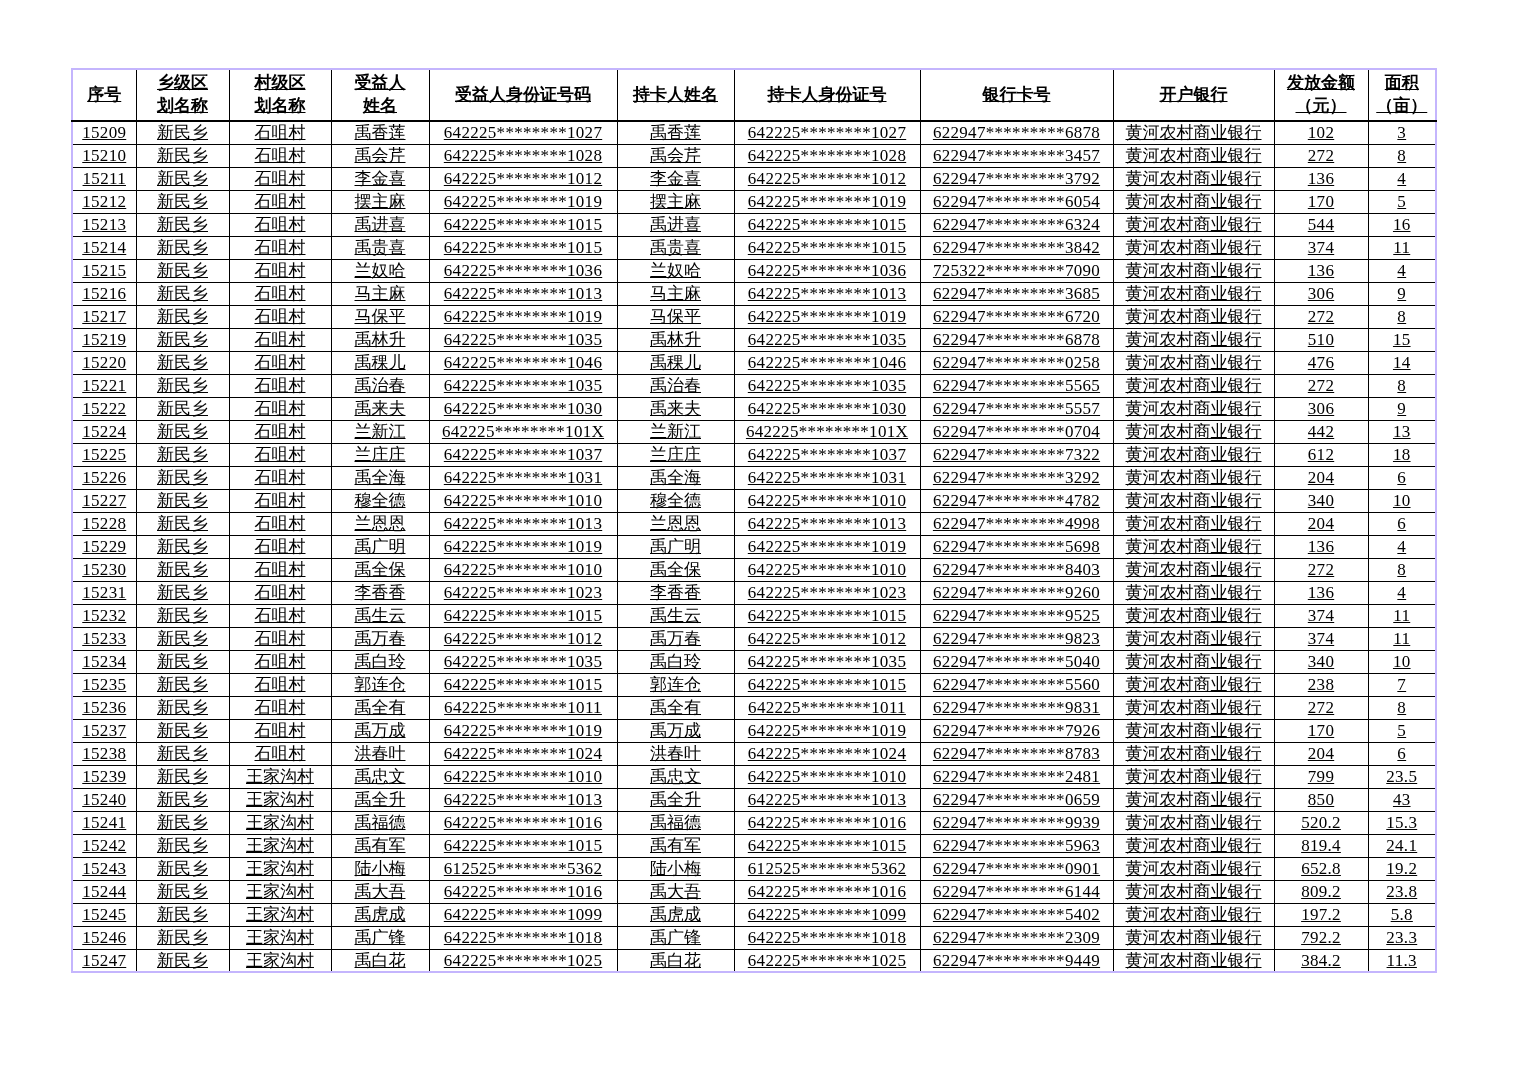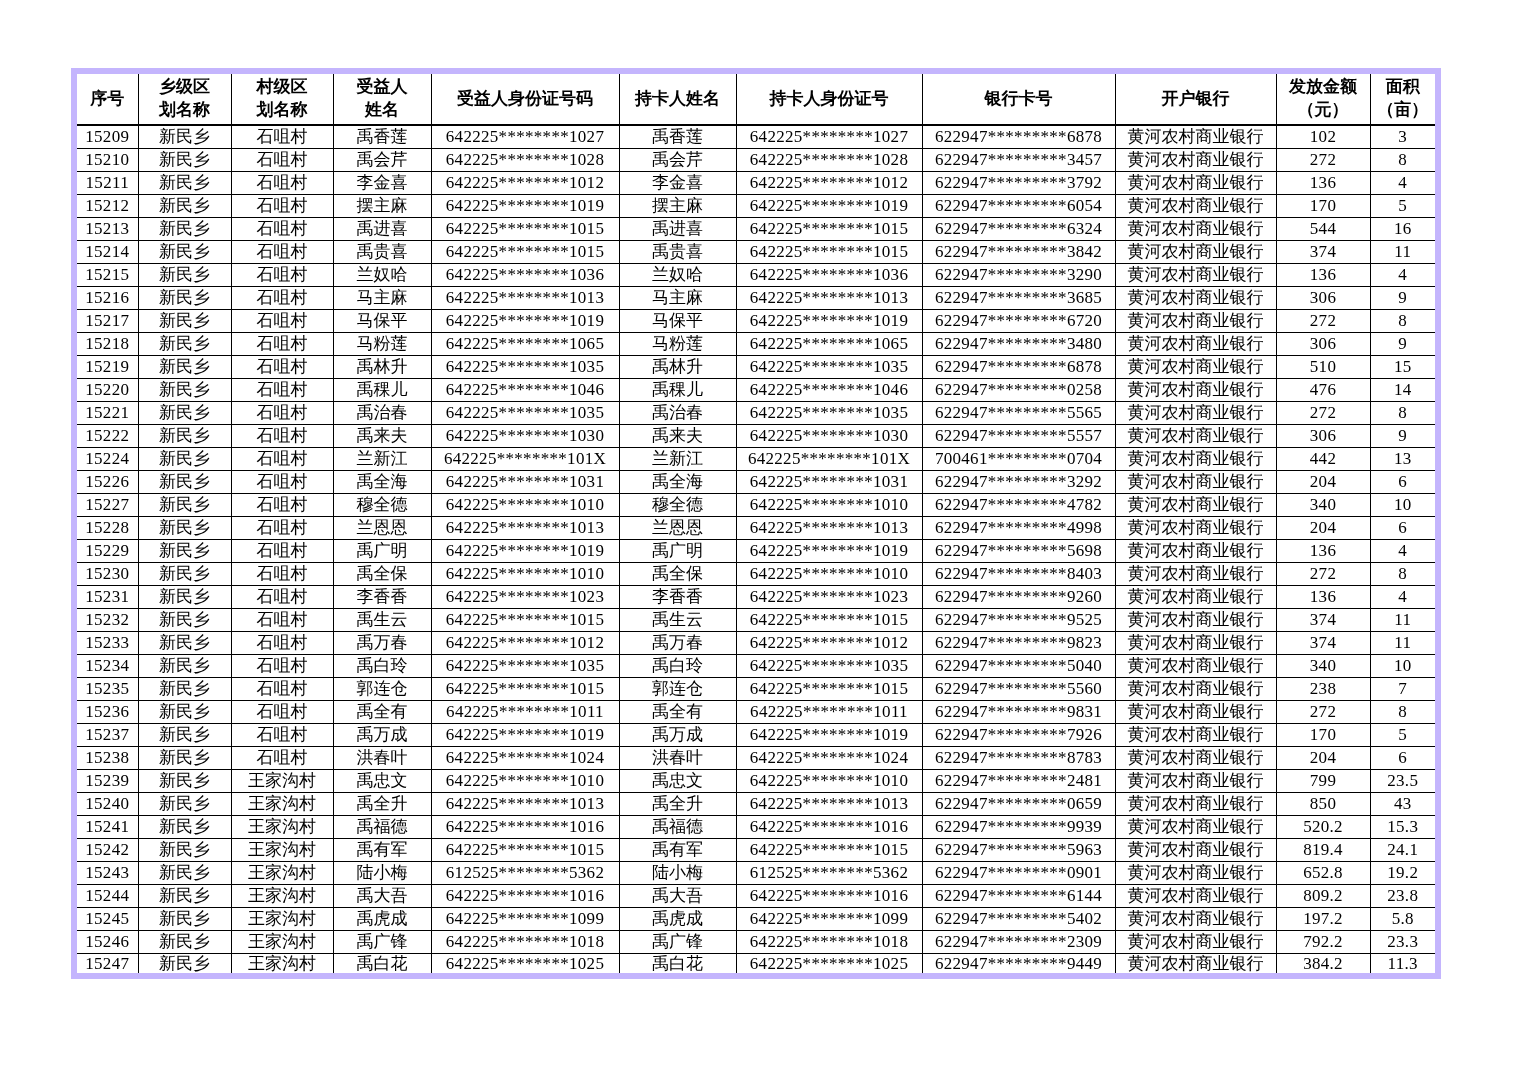--- a/index.html
+++ b/index.html
@@ -8,21 +8,22 @@
     width:1519px;height:1075px;
     background:#ffffff;
     font-family:"Liberation Serif","DejaVu Serif",serif;
     color:#000;
   }
   table.subsidy{
     position:absolute;left:71px;top:68px;
     width:1364px;
     border-collapse:collapse;
     table-layout:fixed;
-    border:6px solid #c4b5fd;
+    border:2px solid #c4b5fd;
+    text-decoration:underline;
   }
   table.subsidy th, table.subsidy td{
     border:1px solid #000;
     text-align:center;
     vertical-align:middle;
     padding:0;
     overflow:hidden;
     white-space:nowrap;
   }
   table.subsidy thead th{
@@ -158,21 +159,21 @@
       <td class="num">11</td>
     </tr>
         <tr>
       <td class="num">15215</td>
       <td>新民乡</td>
       <td>石咀村</td>
       <td>兰奴哈</td>
       <td class="num">642225********1036</td>
       <td>兰奴哈</td>
       <td class="num">642225********1036</td>
-      <td class="num">622947*********3290</td>
+      <td class="num">725322*********7090</td>
       <td>黄河农村商业银行</td>
       <td class="num">136</td>
       <td class="num">4</td>
     </tr>
         <tr>
       <td class="num">15216</td>
       <td>新民乡</td>
       <td>石咀村</td>
       <td>马主麻</td>
       <td class="num">642225********1013</td>
@@ -190,33 +191,20 @@
       <td>马保平</td>
       <td class="num">642225********1019</td>
       <td>马保平</td>
       <td class="num">642225********1019</td>
       <td class="num">622947*********6720</td>
       <td>黄河农村商业银行</td>
       <td class="num">272</td>
       <td class="num">8</td>
     </tr>
         <tr>
-      <td class="num">15218</td>
-      <td>新民乡</td>
-      <td>石咀村</td>
-      <td>马粉莲</td>
-      <td class="num">642225********1065</td>
-      <td>马粉莲</td>
-      <td class="num">642225********1065</td>
-      <td class="num">622947*********3480</td>
-      <td>黄河农村商业银行</td>
-      <td class="num">306</td>
-      <td class="num">9</td>
-    </tr>
-        <tr>
       <td class="num">15219</td>
       <td>新民乡</td>
       <td>石咀村</td>
       <td>禹林升</td>
       <td class="num">642225********1035</td>
       <td>禹林升</td>
       <td class="num">642225********1035</td>
       <td class="num">622947*********6878</td>
       <td>黄河农村商业银行</td>
       <td class="num">510</td>
@@ -262,24 +250,37 @@
       <td class="num">9</td>
     </tr>
         <tr>
       <td class="num">15224</td>
       <td>新民乡</td>
       <td>石咀村</td>
       <td>兰新江</td>
       <td class="num">642225********101X</td>
       <td>兰新江</td>
       <td class="num">642225********101X</td>
-      <td class="num">700461*********0704</td>
+      <td class="num">622947*********0704</td>
       <td>黄河农村商业银行</td>
       <td class="num">442</td>
       <td class="num">13</td>
+    </tr>
+        <tr>
+      <td class="num">15225</td>
+      <td>新民乡</td>
+      <td>石咀村</td>
+      <td>兰庄庄</td>
+      <td class="num">642225********1037</td>
+      <td>兰庄庄</td>
+      <td class="num">642225********1037</td>
+      <td class="num">622947*********7322</td>
+      <td>黄河农村商业银行</td>
+      <td class="num">612</td>
+      <td class="num">18</td>
     </tr>
         <tr>
       <td class="num">15226</td>
       <td>新民乡</td>
       <td>石咀村</td>
       <td>禹全海</td>
       <td class="num">642225********1031</td>
       <td>禹全海</td>
       <td class="num">642225********1031</td>
       <td class="num">622947*********3292</td>

